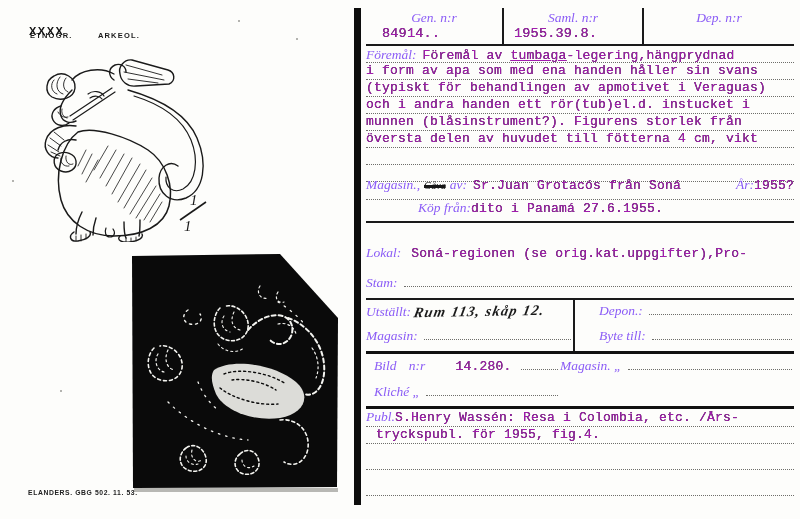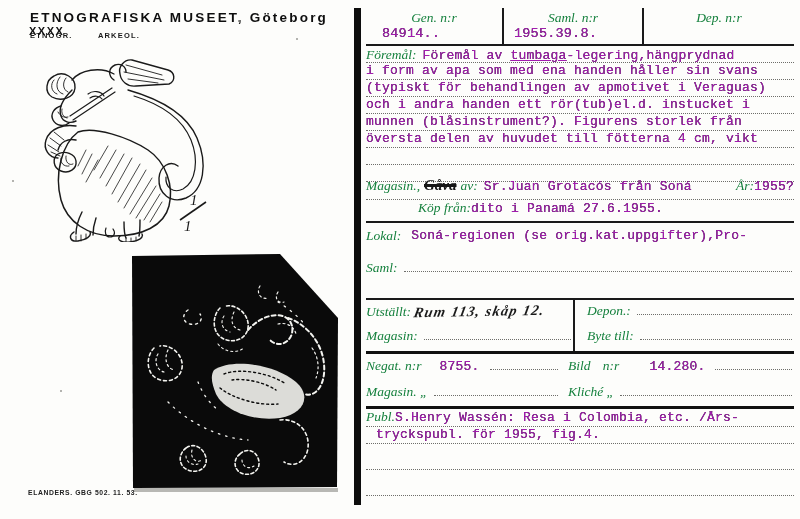--- a/index.html
+++ b/index.html
@@ -29,29 +29,29 @@
   .photo{position:absolute; left:128px; top:252px;}
   .photo-shadow{position:absolute; left:134px; top:488px; width:204px; height:4px; background:#b8b8b4;}
   .printer-mark{
     position:absolute; left:28px; top:489px;
     font-family:"Liberation Sans", sans-serif; font-size:6.8px; font-weight:bold;
     letter-spacing:.6px; color:#222;
   }
   .speck{position:absolute; width:2px; height:2px; background:#9a9a96; border-radius:50%;}
   
   .vbar{position:absolute; left:354px; top:8px; width:7px; height:497px; background:#0d0d0d;}
-  .lbl{font-style:italic; font-size:13.5px; color:#15803d; white-space:nowrap;}
+  .lbl{font-style:italic; font-size:13.5px; color:#8b5cf6; white-space:nowrap;}
   .tw{font-family:"Liberation Mono", monospace; font-size:13px; letter-spacing:.2px;
       color:#a21caf; white-space:nowrap; text-shadow:0 0 .4px #141414;}
   .hand{
     font-style:italic; font-size:14.5px; letter-spacing:1.2px; font-weight:bold;
     display:inline-block; transform:skewX(-12deg) rotate(-1deg); color:#1b1b1b;
     white-space:nowrap; margin-left:3px;
   }
-  .struck{font-style:italic; font-size:15px; font-weight:bold; margin:0 4px;
+  .struck{font-style:italic; font-size:10px; font-weight:normal; margin:0 4px;
     text-decoration:line-through; text-decoration-thickness:3px;}
   .dotfill{flex:1; border-bottom:1px dotted #6e6e6a; margin:0 2px 4px 6px; min-width:8px;}
   .dotline{position:absolute; left:366px; width:428px; border-bottom:1px dotted #6e6e6a;}
 
   .toprow{position:absolute; left:366px; top:8px; width:428px; height:36px;
     border-bottom:2px solid #1a1a1a; display:flex;}
   .toprow .cell{position:relative; box-sizing:border-box;}
   .cell-gen{width:136px;}
   .cell-saml{width:140px; border-left:2px solid #1a1a1a;}
   .cell-dep{flex:1; border-left:2px solid #1a1a1a;}
@@ -67,50 +67,49 @@
 
   .insaml{position:absolute; left:366px; top:177px; width:428px; height:44px;
     border-bottom:2px solid #1a1a1a;}
   .insaml-l1{display:flex; align-items:baseline; height:22px;
     border-bottom:1px dotted #6e6e6a;}
   .insaml-l2{height:20px; padding-left:52px; display:flex; align-items:baseline;}
   .push-right{margin-left:auto;}
 
   .lokal{position:absolute; left:366px; top:224px; width:428px; height:74px;
     border-bottom:2px solid #1a1a1a;}
-  .lokal-l1{display:flex; align-items:flex-start; height:20px; padding-top:4px;}
+  .lokal-l1{display:flex; align-items:center; height:20px; padding-top:19px;}
   .lokal-l1 .lbl{margin-right:10px;}
   .lokal-l2{height:17px; padding-left:14px; border-bottom:1px dotted #6e6e6a;}
   .stam-line{display:flex; align-items:baseline; height:20px; margin-top:12px;}
 
   .utstallt{position:absolute; left:366px; top:300px; width:428px; height:51px;
     border-bottom:3px solid #111; display:grid;
     grid-template-columns:207px 1fr; grid-template-rows:25px 26px;}
   .ucell{display:flex; align-items:baseline; padding-top:3px; box-sizing:border-box;}
-  .ucell-r{border-left:2px solid #1a1a1a; padding-left:12px;justify-content:space-between;}
+  .ucell-r{border-left:2px solid #1a1a1a; padding-left:24px;justify-content:space-between;}
 
   .negat{position:absolute; left:366px; top:354px; width:428px; height:52px;
     border-bottom:3px solid #111; display:grid;
     grid-template-columns:194px 1fr; grid-template-rows:26px 26px;}
   .ncell{display:flex; align-items:baseline; padding-top:4px; box-sizing:border-box;}
   .ncell-r{padding-left:8px;}
   .negval{margin-left:18px; margin-right:4px;}
   .bildlbl{word-spacing:9px;}
 
   .publ{position:absolute; left:366px; top:409px; width:428px;}
   .publ-l1{display:flex; align-items:baseline; height:17px; border-bottom:1px dotted #6e6e6a;}
   .publ-l1 .lbl{}
   .publ-l2{height:16px; padding-left:10px; border-bottom:1px dotted #6e6e6a;}
 </style>
 </head>
 <body>
 
 <div class="page">
 
-  <div class="museum-title">ETNOGRAFISKA MUSEET, Göteborg</div>
 
   <div class="subline">
     <span class="etnogr-wrap">
       <span>ETNOGR.</span>
       <span class="xxxx">XXXX</span>
     </span>
     <span class="arkeol">ARKEOL.</span>
   </div>
 
   <svg class="sketch" width="210" height="192" viewBox="0 0 210 192">
@@ -247,21 +246,21 @@
       <span class="tw">dito i Panamá 27.6.1955.</span>
     </div>
   </div>
 
   <div class="lokal">
     <div class="lokal-l1">
       <span class="lbl">Lokal:</span>
       <span class="tw">Soná-regionen (se orig.kat.uppgifter),Pro-</span>
     </div>
     <div class="stam-line">
-      <span class="lbl">Saml:</span>
+      <span class="lbl">Stam:</span>
       <span class="dotfill"></span>
     </div>
   </div>
 
   <div class="utstallt">
     <div class="ucell">
       <span class="lbl">Utställt:</span>
       <span class="hand">Rum 113, skåp 12.</span>
     </div>
     <div class="ucell ucell-r">
@@ -272,25 +271,20 @@
       <span class="lbl">Magasin:</span>
       <span class="dotfill"></span>
     </div>
     <div class="ucell ucell-r">
       <span class="lbl">Byte till:</span>
       <span class="dotfill"></span>
     </div>
   </div>
 
   <div class="negat">
-    <div class="ncell">
-      <span class="lbl">Negat. n:r</span>
-      <span class="tw negval">8755.</span>
-      <span class="dotfill"></span>
-    </div>
     <div class="ncell ncell-r">
       <span class="lbl bildlbl">Bild n:r</span>
       <span class="tw negval" style="margin-left:30px">14.280.</span>
       <span class="dotfill"></span>
     </div>
     <div class="ncell">
       <span class="lbl">Magasin. „</span>
       <span class="dotfill"></span>
     </div>
     <div class="ncell ncell-r">

